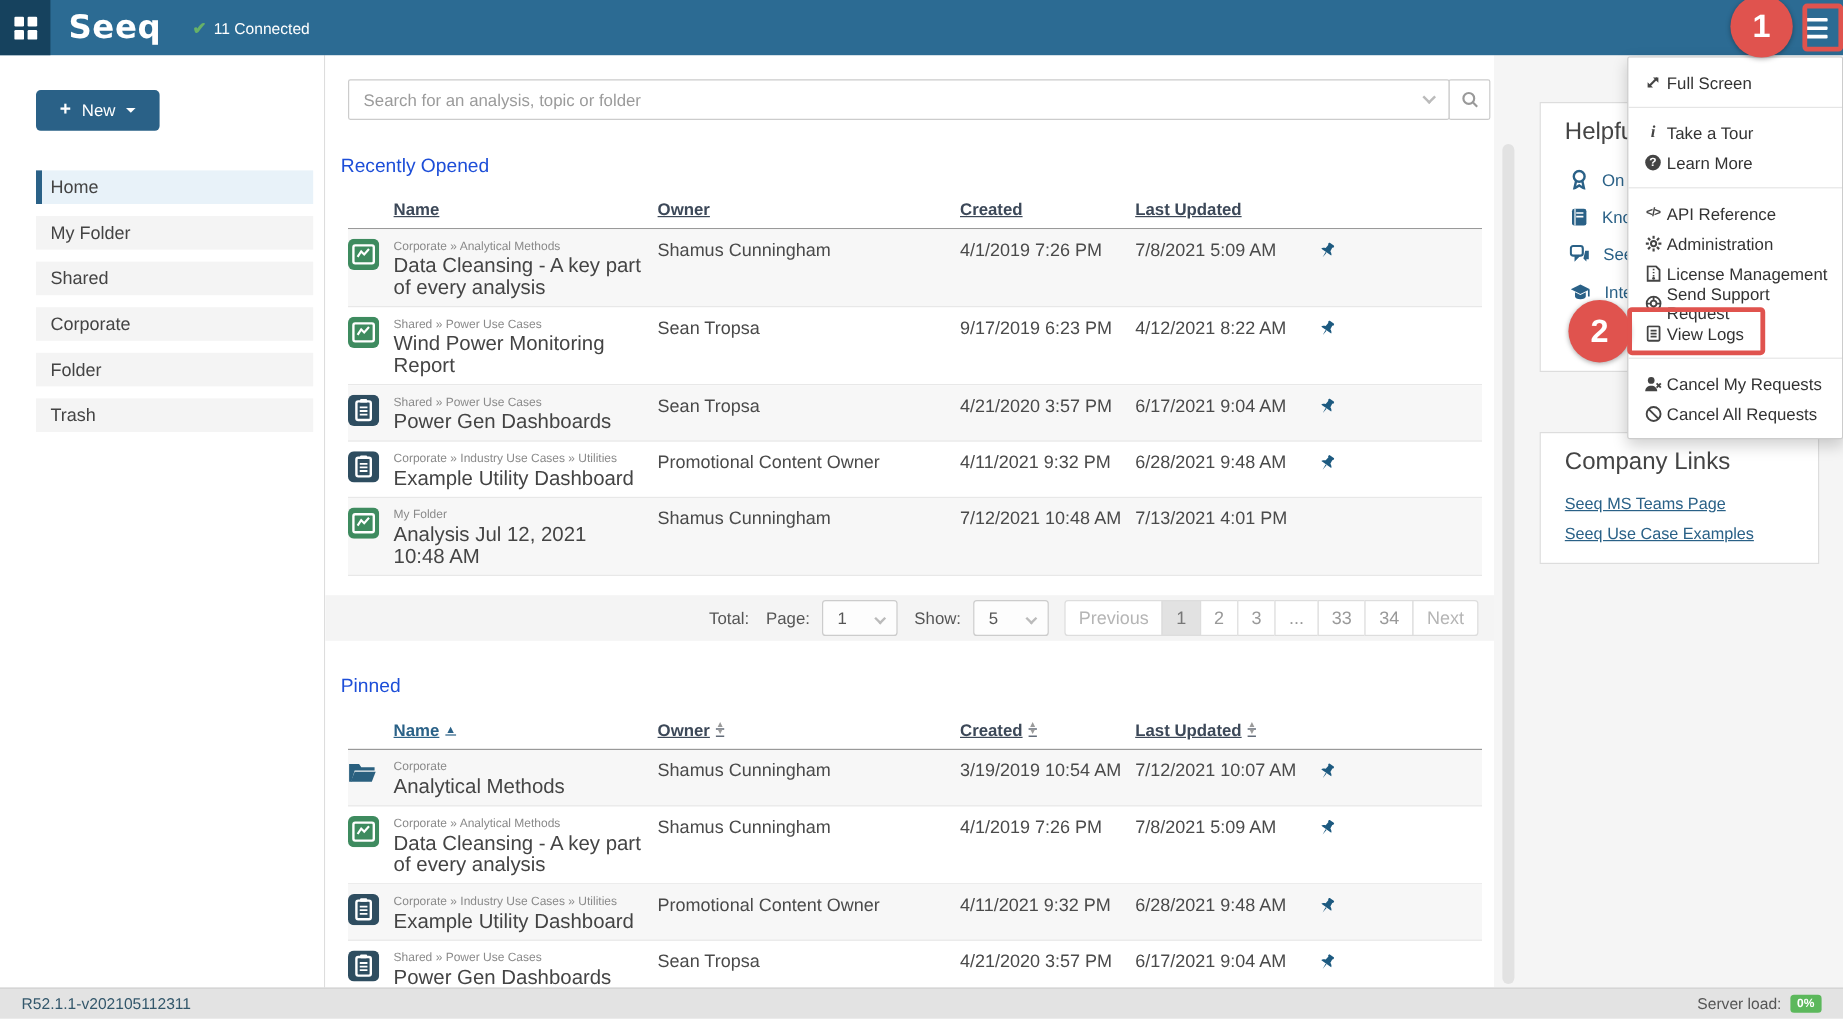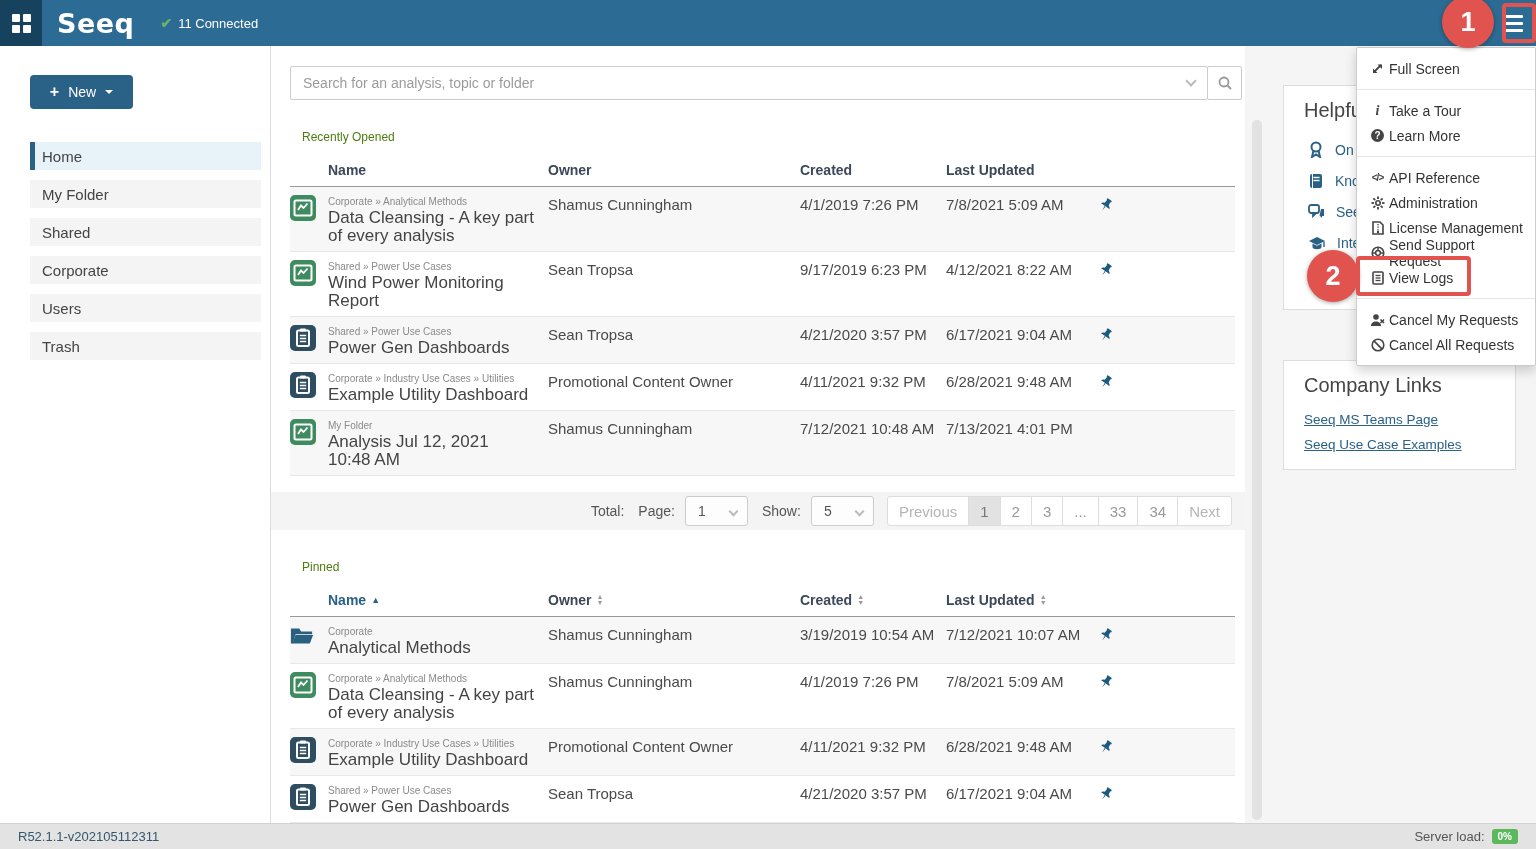--- a/index.html
+++ b/index.html
@@ -35,25 +35,25 @@
   
   .content { position:absolute; top:46px; left:271px; width:974px; bottom:26px; background:#fff; overflow:hidden; }
   .search-row { margin:20px 0 0 19px; display:flex; }
   .search-wrap { position:relative; }
   .search-input { width:918px; height:34px; border:1px solid #ccc; border-radius:2px; padding:0 34px 0 12px; font-size:14px; color:#555; font-family:"Liberation Sans",sans-serif; background:#fff; outline:none; }
   .search-input::placeholder { color:#9b9b9b; }
   .chev { width:8px; height:8px; border-right:2px solid #bbb; border-bottom:2px solid #bbb; transform:rotate(45deg); display:inline-block; }
   .search-chev { position:absolute; right:13px; top:11px; }
   .search-btn { width:35px; height:34px; border:1px solid #ccc; border-radius:2px; margin-left:-1px; background:#fff; display:flex; align-items:center; justify-content:center; cursor:pointer; }
 
-  .section-title { margin:30px 0 0 31px; font-size:12px; font-weight:400; color:#4d7c0f; }
+  .section-title { margin:30px 0 0 13px; font-size:16px; font-weight:400; color:#1d4ed8; }
   .table { margin:12px 0 0 19px; width:945px; font-size:15px; }
   .thead, .trow { display:grid; grid-template-columns:38px 220px 252px 146px 144px 145px; }
   .thead { border-bottom:1px solid #999; padding:6px 0 8px 0; font-weight:bold; font-size:14px; color:#3c4858; }
-  .th { display:flex; align-items:center; gap:5px; }
+  .th { display:flex; align-items:center; gap:5px;text-decoration:underline; }
   .th.sorted { color:#2a6187; cursor:pointer; }
   .sort-asc { color:#2a6187; font-size:9px; line-height:9px; }
   .sort-both { display:inline-flex; flex-direction:column; font-size:7px; line-height:6px; color:#9a9a9a; }
   .trow { border-bottom:1px solid #e8e8e8; padding:6px 0; align-items:start; }
   .trow.alt { background:#f7f7f7; }
   .cell { padding-top:3px; color:#4a4a4a; }
   .icon-cell { padding-top:2px; }
   .crumb { font-size:10px; color:#8a8a8a; line-height:11px; margin-bottom:2px; cursor:pointer; }
   .iname { font-size:17px; color:#444; line-height:18px; cursor:pointer; padding-right:14px; }
   .pin-cell { padding-left:8px; padding-top:4px; }
@@ -153,21 +153,21 @@
     <div class="side-item">
         <span>My Folder</span>
       </div>
     <div class="side-item">
         <span>Shared</span>
       </div>
     <div class="side-item">
         <span>Corporate</span>
       </div>
     <div class="side-item">
-        <span>Users</span>
+        <span>Folder</span>
       </div>
     <div class="side-item">
         <span>Trash</span>
       </div>
   </nav>
 </aside>
 
 <main class="content">
 
   <div class="search-row">

